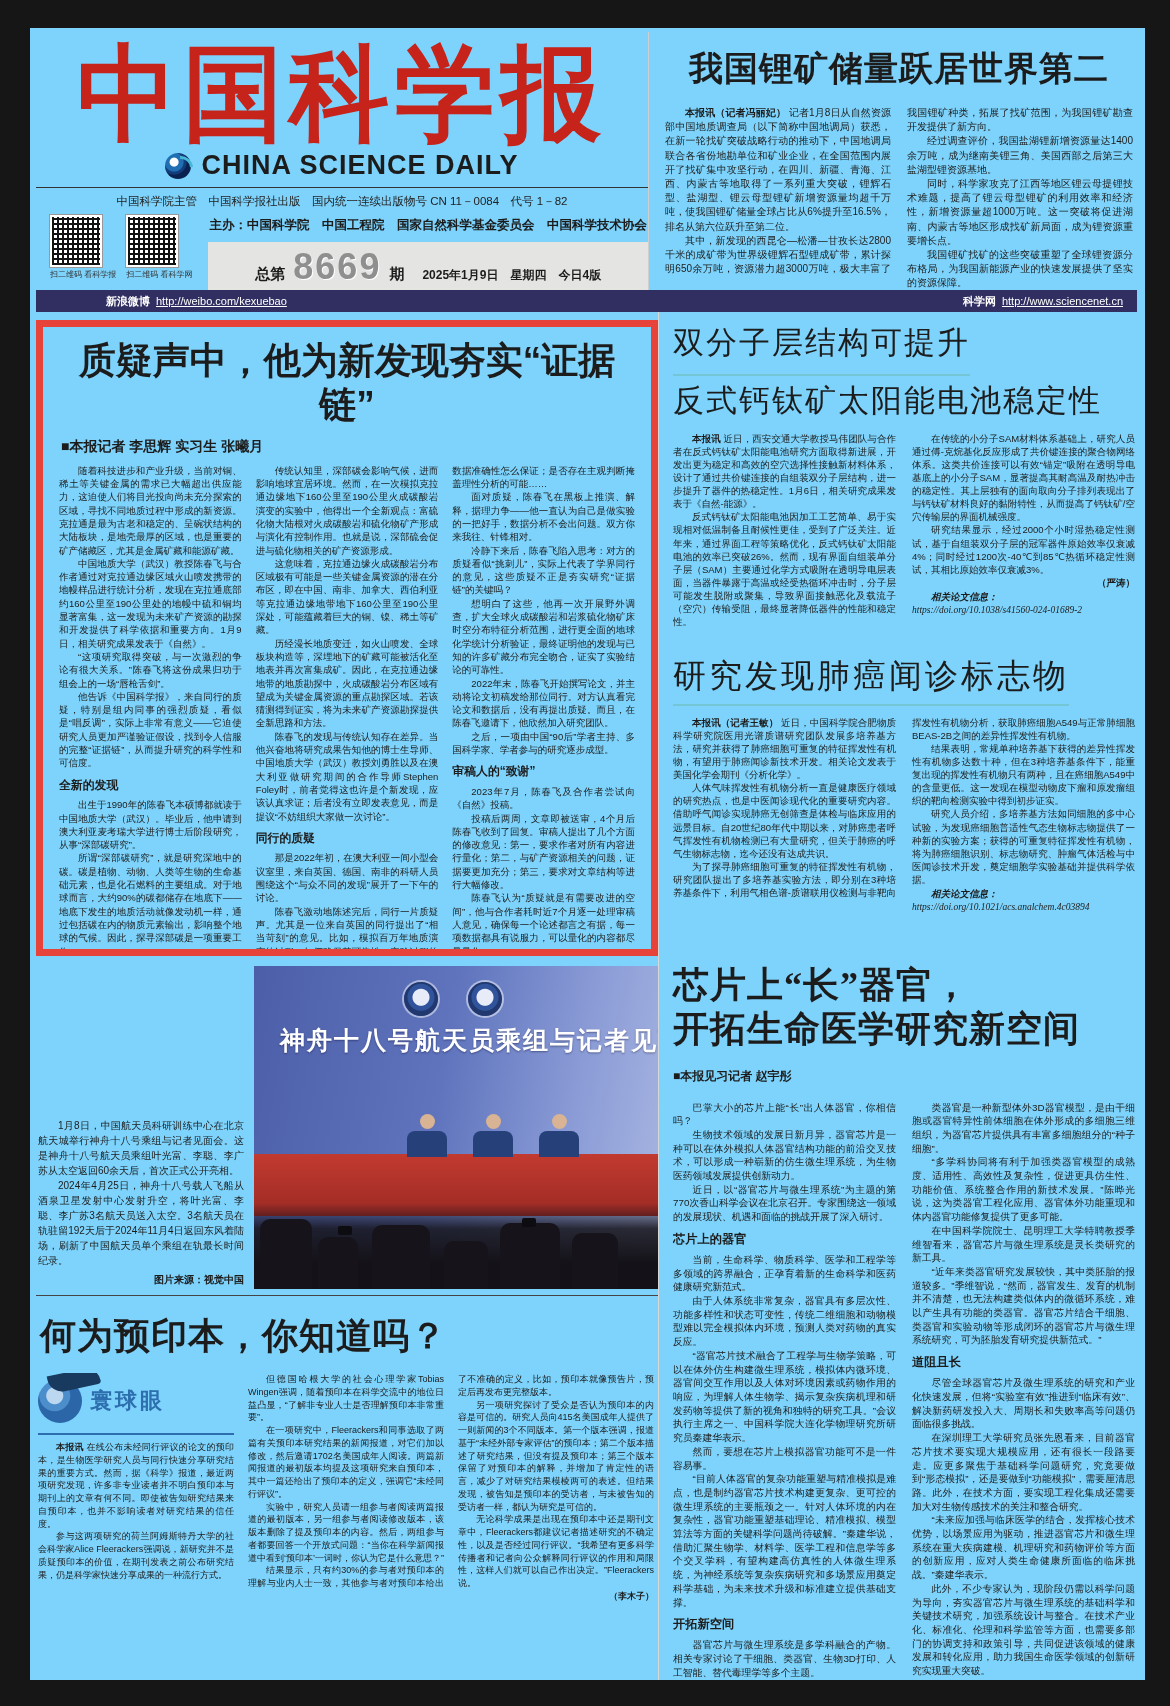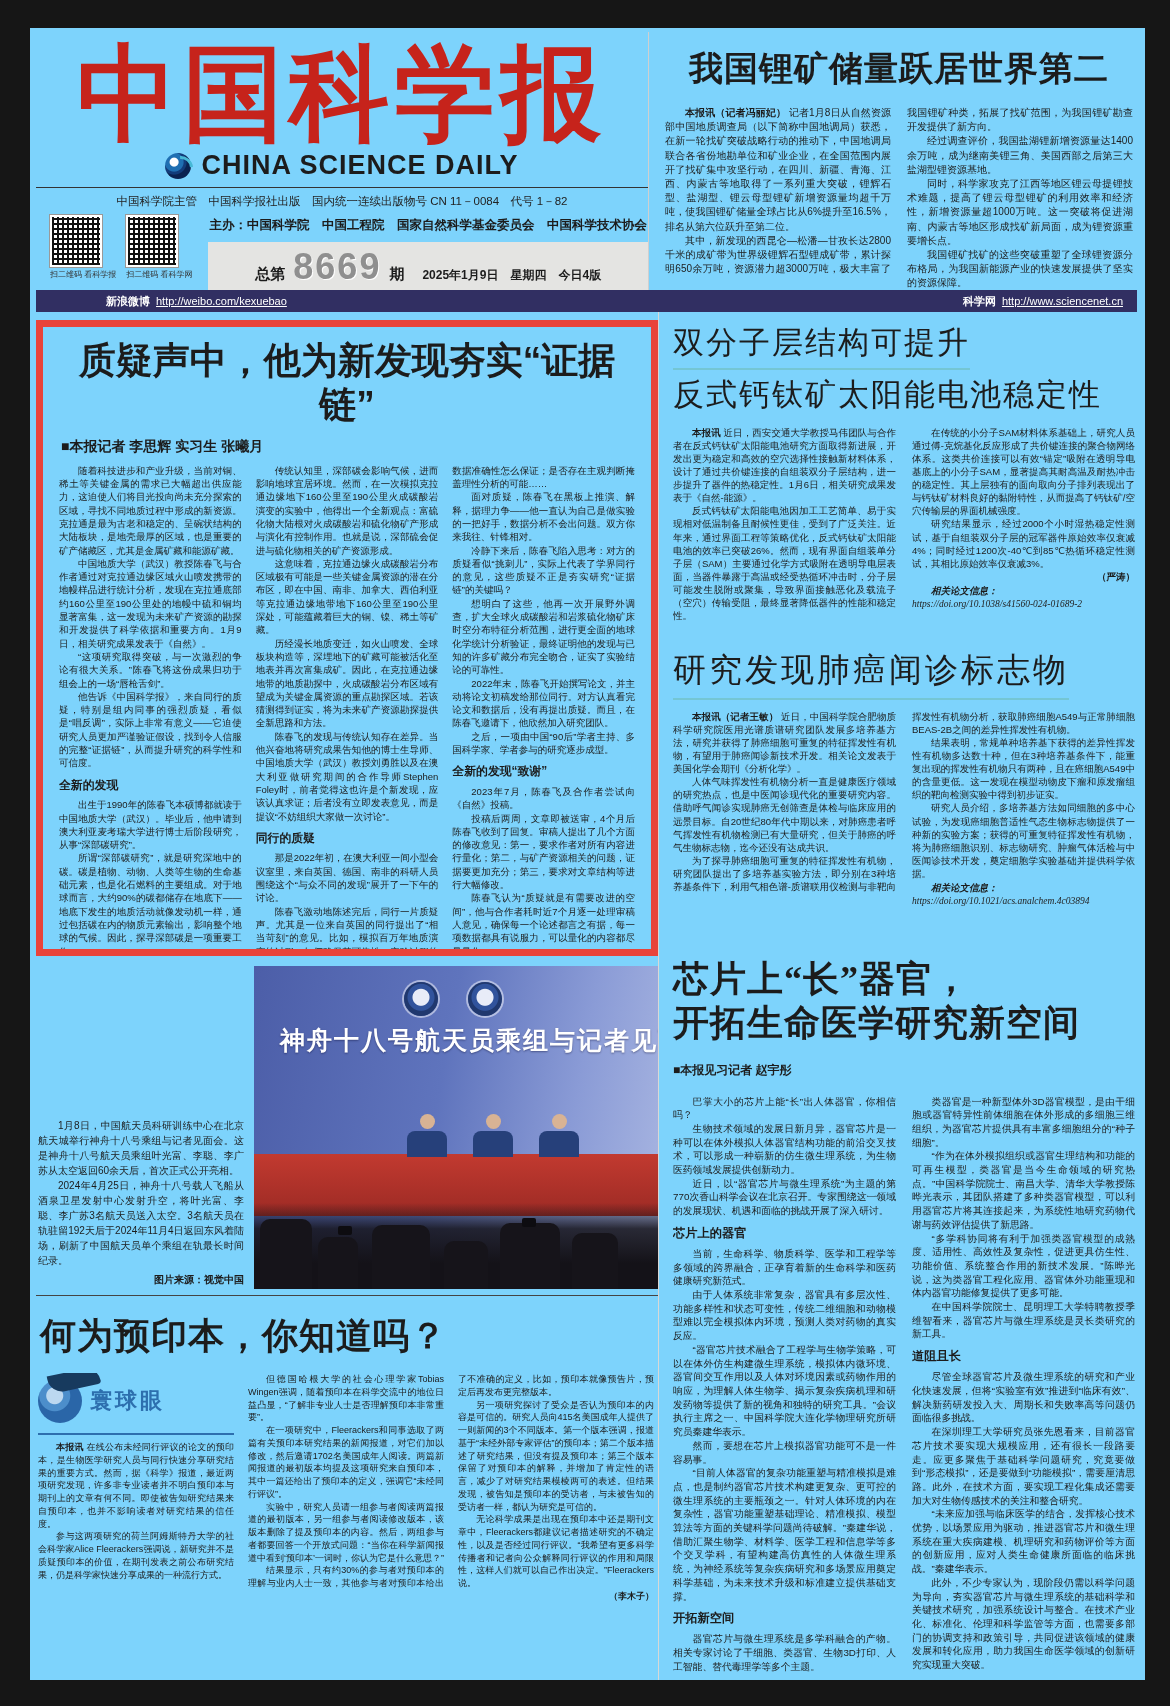--- a/index.html
+++ b/index.html
@@ -81,21 +81,21 @@
   .hq-logo { break-inside:avoid; width:100%; padding:6px 4px 10px 0; margin-bottom:6px; border-bottom:2px solid #2d6fae; }
   .hq-row { display:flex; align-items:center; gap:8px; }
   .globe { width:44px; height:44px; border-radius:50%; position:relative;
            background:radial-gradient(circle at 38% 38%, #bcd8f0 0 8px, #4c8ecb 9px 15px, #2a66a8 16px); overflow:visible; }
   .globe:after { content:""; position:absolute; top:-8px; left:10px; width:52px; height:18px; background:#173a5e; border-radius:0 18px 4px 18px; transform:rotate(-12deg); }
   .hq-label { color:#2d6fae; font-size:22px; font-weight:bold; letter-spacing:3px; }
 
   
   .art { margin-bottom:10px; }
   .perov h1 { font-size:31px; font-weight:normal; letter-spacing:2px; line-height:1.35; }
-  .perov .tline1 { display:inline-block; border-bottom:2px solid #74c6d4; padding-bottom:4px; margin-bottom:4px; }
+  .perov .tline1 { display:inline-block; border-bottom:2px solid #74c6d4; padding-bottom:10px; margin-bottom:4px; }
   .perov-body { column-count:2; column-gap:16px; height:212px; overflow:hidden; font-size:9.5px; line-height:1.38; margin-top:10px; }
   .lung h1 { font-size:33px; font-weight:normal; letter-spacing:3px; display:inline-block; border-bottom:2px solid #74c6d4; padding-bottom:5px; margin-bottom:10px; }
   .lung-body { column-count:2; column-gap:16px; height:238px; overflow:hidden; font-size:9.5px; line-height:1.38; }
   .organ h1 { font-family:"Liberation Serif","DejaVu Serif",serif; font-size:36px; font-weight:bold; line-height:1.22; letter-spacing:1px; }
   .organ-byline { font-size:12px; font-weight:bold; margin:16px 0; }
   .organ-body { column-count:2; column-gap:16px; height:596px; overflow:hidden; font-size:9.8px; line-height:1.4; }
 </style>
 </head>
 <body>
 
@@ -174,21 +174,21 @@
             <p class="f-p">历经漫长地质变迁，如火山喷发、全球板块构造等，深埋地下的矿藏可能被活化至地表并再次富集成矿。因此，在克拉通边缘地带的地质勘探中，火成碳酸岩分布区域有望成为关键金属资源的重点勘探区域。若该猜测得到证实，将为未来矿产资源勘探提供全新思路和方法。</p>
             <p class="f-p">陈春飞的发现与传统认知存在差异。当他兴奋地将研究成果告知他的博士生导师、中国地质大学（武汉）教授刘勇胜以及在澳大利亚做研究期间的合作导师Stephen Foley时，前者觉得这也许是个新发现，应该认真求证；后者没有立即发表意见，而是提议“不妨组织大家做一次讨论”。</p>
             <h4 class="f-h">同行的质疑</h4>
             <p class="f-p">那是2022年初，在澳大利亚一间小型会议室里，来自英国、德国、南非的科研人员围绕这个“与众不同的发现”展开了一下午的讨论。</p>
             <p class="f-p">陈春飞激动地陈述完后，同行一片质疑声。尤其是一位来自英国的同行提出了“相当苛刻”的意见。比如，模拟百万年地质演变的过程，如何确保其可靠性；实验过程的数据准确性怎么保证；是否存在主观判断掩盖理性分析的可能……</p>
             <p class="f-p">面对质疑，陈春飞在黑板上推演、解释，据理力争——他一直认为自己是做实验的一把好手，数据分析不会出问题。双方你来我往、针锋相对。</p>
             <p class="f-p">冷静下来后，陈春飞陷入思考：对方的质疑看似“挑刺儿”，实际上代表了学界同行的意见，这些质疑不正是夯实研究“证据链”的关键吗？</p>
             <p class="f-p">想明白了这些，他再一次开展野外调查，扩大全球火成碳酸岩和岩浆硫化物矿床时空分布特征分析范围，进行更全面的地球化学统计分析验证，最终证明他的发现与已知的许多矿藏分布完全吻合，证实了实验结论的可靠性。</p>
             <p class="f-p">2022年末，陈春飞开始撰写论文，并主动将论文初稿发给那位同行。对方认真看完论文和数据后，没有再提出质疑。而且，在陈春飞邀请下，他欣然加入研究团队。</p>
             <p class="f-p">之后，一项由中国“90后”学者主持、多国科学家、学者参与的研究逐步成型。</p>
-            <h4 class="f-h">全新的发现“致谢”</h4>
+            <h4 class="f-h">审稿人的“致谢”</h4>
             <p class="f-p">2023年7月，陈春飞及合作者尝试向《自然》投稿。</p>
             <p class="f-p">投稿后两周，文章即被送审，4个月后陈春飞收到了回复。审稿人提出了几个方面的修改意见：第一，要求作者对所有内容进行量化；第二，与矿产资源相关的问题，证据要更加充分；第三，要求对文章结构等进行大幅修改。</p>
             <p class="f-p">陈春飞认为“质疑就是有需要改进的空间”，他与合作者耗时近7个月逐一处理审稿人意见，确保每一个论述都言之有据，每一项数据都具有说服力，可以量化的内容都尽量量化。</p>
           </div>
       </div>
 
       <div class="photo-block">
         <div class="photo-caption">
           <div>
               <p class="f-cap">1月8日，中国航天员科研训练中心在北京航天城举行神舟十八号乘组与记者见面会。这是神舟十八号航天员乘组叶光富、李聪、李广苏从太空返回60余天后，首次正式公开亮相。</p>
@@ -293,23 +293,23 @@
             <p class="f-p">近日，以“器官芯片与微生理系统”为主题的第770次香山科学会议在北京召开。专家围绕这一领域的发展现状、机遇和面临的挑战开展了深入研讨。</p>
             <h4 class="f-h">芯片上的器官</h4>
             <p class="f-p">当前，生命科学、物质科学、医学和工程学等多领域的跨界融合，正孕育着新的生命科学和医药健康研究新范式。</p>
             <p class="f-p">由于人体系统非常复杂，器官具有多层次性、功能多样性和状态可变性，传统二维细胞和动物模型难以完全模拟体内环境，预测人类对药物的真实反应。</p>
             <p class="f-p">“器官芯片技术融合了工程学与生物学策略，可以在体外仿生构建微生理系统，模拟体内微环境、器官间交互作用以及人体对环境因素或药物作用的响应，为理解人体生物学、揭示复杂疾病机理和研发药物等提供了新的视角和独特的研究工具。”会议执行主席之一、中国科学院大连化学物理研究所研究员秦建华表示。</p>
             <p class="f-p">然而，要想在芯片上模拟器官功能可不是一件容易事。</p>
             <p class="f-p">“目前人体器官的复杂功能重塑与精准模拟是难点，也是制约器官芯片技术构建更复杂、更可控的微生理系统的主要瓶颈之一。针对人体环境的内在复杂性，器官功能重塑基础理论、精准模拟、模型算法等方面的关键科学问题尚待破解。”秦建华说，借助汇聚生物学、材料学、医学工程和信息学等多个交叉学科，有望构建高仿真性的人体微生理系统，为神经系统等复杂疾病研究和多场景应用奠定科学基础，为未来技术升级和标准建立提供基础支撑。</p>
             <h4 class="f-h">开拓新空间</h4>
             <p class="f-p">器官芯片与微生理系统是多学科融合的产物。相关专家讨论了干细胞、类器官、生物3D打印、人工智能、替代毒理学等多个主题。</p>
             <p class="f-p">类器官是一种新型体外3D器官模型，是由干细胞或器官特异性前体细胞在体外形成的多细胞三维组织，为器官芯片提供具有丰富多细胞组分的“种子细胞”。</p>
-            <p class="f-p">“作为在体外模拟组织或器官生理结构和功能的可再生模型，类器官是当今生命领域的研究热点。”中国科学院院士、南昌大学、清华大学教授陈晔光表示，其团队搭建了多种类器官模型，可以利用器官芯片将其连接起来，为系统性地研究药物代谢与药效评估提供了新思路。</p>
             <p class="f-p">“多学科协同将有利于加强类器官模型的成熟度、适用性、高效性及复杂性，促进更具仿生性、功能价值、系统整合作用的新技术发展。”陈晔光说，这为类器官工程化应用、器官体外功能重现和体内器官功能修复提供了更多可能。</p>
             <p class="f-p">在中国科学院院士、昆明理工大学特聘教授季维智看来，器官芯片与微生理系统是灵长类研究的新工具。</p>
+            <p class="f-p">“近年来类器官研究发展较快，其中类胚胎的报道较多。”季维智说，“然而，器官发生、发育的机制并不清楚，也无法构建类似体内的微循环系统，难以产生具有功能的类器官。器官芯片结合干细胞、类器官和实验动物等形成闭环的器官芯片与微生理系统研究，可为胚胎发育研究提供新范式。”</p>
             <h4 class="f-h">道阻且长</h4>
             <p class="f-p">尽管全球器官芯片及微生理系统的研究和产业化快速发展，但将“实验室有效”推进到“临床有效”、解决新药研发投入大、周期长和失败率高等问题仍面临很多挑战。</p>
             <p class="f-p">在深圳理工大学研究员张先恩看来，目前器官芯片技术要实现大规模应用，还有很长一段路要走。应更多聚焦于基础科学问题研究，究竟要做到“形态模拟”，还是要做到“功能模拟”，需要厘清思路。此外，在技术方面，要实现工程化集成还需要加大对生物传感技术的关注和整合研究。</p>
             <p class="f-p">“未来应加强与临床医学的结合，发挥核心技术优势，以场景应用为驱动，推进器官芯片和微生理系统在重大疾病建模、机理研究和药物评价等方面的创新应用，应对人类生命健康所面临的临床挑战。”秦建华表示。</p>
             <p class="f-p">此外，不少专家认为，现阶段仍需以科学问题为导向，夯实器官芯片与微生理系统的基础科学和关键技术研究，加强系统设计与整合。在技术产业化、标准化、伦理和科学监管等方面，也需要多部门的协调支持和政策引导，共同促进该领域的健康发展和转化应用，助力我国生命医学领域的创新研究实现重大突破。</p>
           </div>
       </div>
     </div>
   </div>
 

